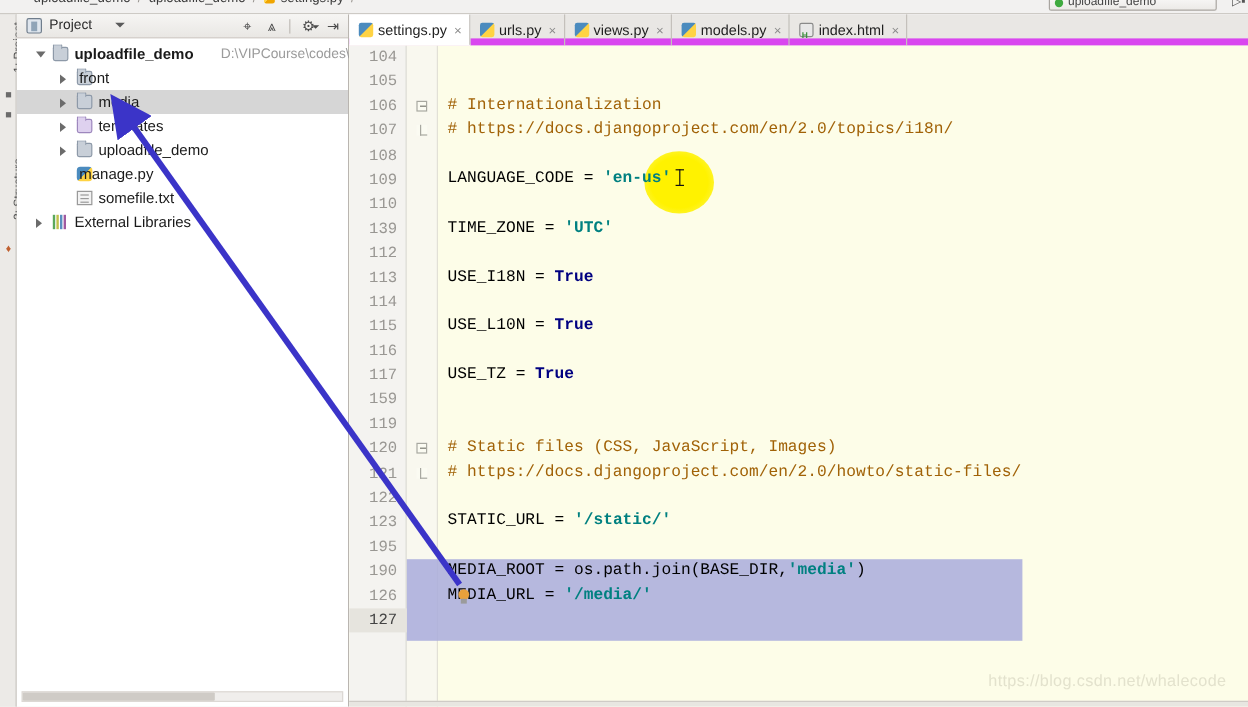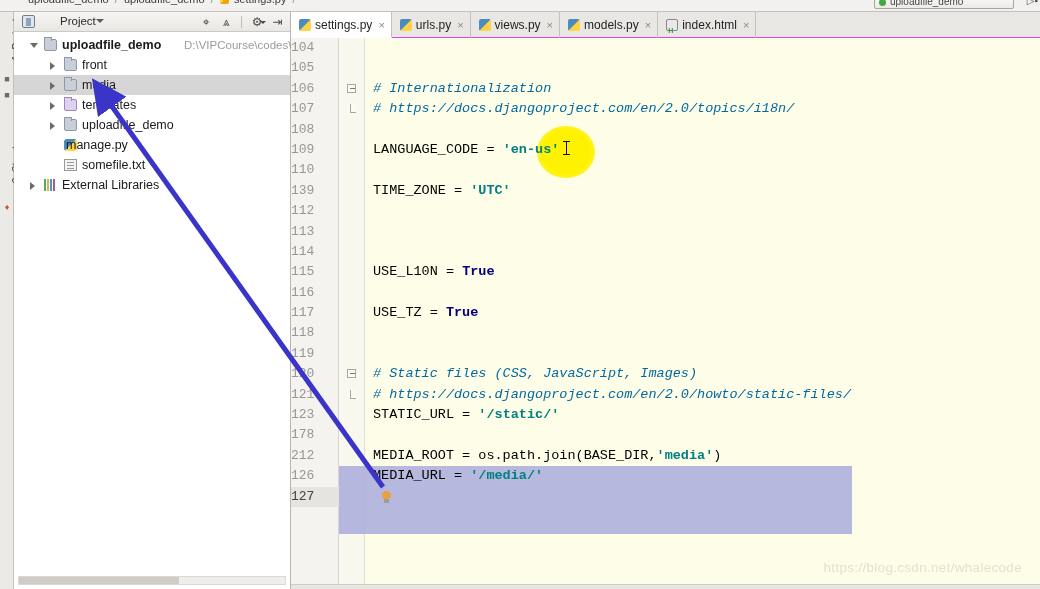--- a/index.html
+++ b/index.html
@@ -87,21 +87,21 @@
     width: 13px; height: 13px;
     border: 1px solid #6f7d8c; border-radius: 2px;
     background: #dfe6ee;
   }
   .ph-icon:after {
     content: ""; position: absolute; left: 3px; top: 2px;
     width: 5px; height: 8px; background: #8fa4b8;
   }
   .ph-title {
     position: absolute; left: 27px; top: 3px;
-    font-size: 11.5px; color: #2b2b2b; margin-left: 19px;
+    font-size: 11.5px; color: #2b2b2b;
   }
   .ph-caret {
     position: absolute; left: 82px; top: 7px;
     width: 0; height: 0;
     border-left: 4px solid transparent; border-right: 4px solid transparent;
     border-top: 4px solid #5a5a5a;
   }
   .ph-tools { position: absolute; right: 4px; top: 2px; height: 16px; }
   .ph-tool {
     position: relative; display: inline-block;
@@ -198,21 +198,21 @@
     background: #cfcbc6; border-radius: 1px;
   }
 
   
   .editor-area {
     position: absolute; left: 291px; top: 12px;
     width: 749px; height: 577px; background: #ffffff;
   }
   .tabbar {
     position: relative; height: 26px;
-    background: #e9e7e4; border-bottom: 1px solid #d946ef;
+    background: #e9e7e4; border-bottom: 6px solid #d946ef;
     white-space: nowrap;
   }
   .tab {
     position: relative; display: inline-block;
     height: 26px; line-height: 26px; vertical-align: top;
     padding: 0 6px 0 8px;
     border-right: 1px solid #c4c0bb;
     font-size: 12px; color: #1f1f1f;
   }
   .tab.active { background: #ffffff; border-bottom: 1px solid #fff; }
@@ -247,37 +247,38 @@
     position: absolute; left: 48px; top: 0; width: 26px; height: 551px;
     background: #f9f8ef; border-right: 1px solid #e2e0d6;
   }
   .lines { position: absolute; left: 0; top: 0; width: 749px; }
   .line {
     position: relative; height: 20.4px; line-height: 20.4px;
     white-space: nowrap;
   }
   .line .ln {
     position: absolute; left: 0; width: 40px;
+    text-align: right;
     font-family: "Liberation Mono", monospace;
     font-size: 13px; color: #999793;
   }
   .line.caret .ln { color: #444; }
   .line.caret .lnbg {
     position: absolute; left: 0; top: 0; width: 48px; height: 20.4px;
     background: #e6e4de;
   }
   .line .code {
     position: absolute; left: 82px;
     font-family: "Liberation Mono", monospace;
     font-size: 13.5px; color: #000;
     white-space: pre;
   }
   .tok-kw { color: #000080; font-weight: bold; }
   .tok-str { color: #008080; font-weight: bold; }
-  .tok-cmt { color: #0369a1; font-style: italic; }
+  .tok-cmt { color: #a16207; }
 
   .fold {
     position: absolute; left: 56px; width: 9px; height: 9px;
     border: 1px solid #a8a8a0; background: #fbfbf2;
   }
   .fold:after {
     content: ""; position: absolute; left: 2px; top: 3px;
     width: 5px; height: 1px; background: #7a7a72;
   }
   .fold.end { border: 0; }
@@ -391,21 +392,21 @@
     <div class="tree" id="tree">
         <div class="tree-row">
           <span class="tw open" style="left: 16px;"></span>
           <span class="ticon folder" style="left: 30px;"></span>
           <span class="tlabel bold" style="left: 48px;">uploadfile_demo</span>
           <span class="tpath" style="left: 170px;">D:\VIPCourse\codes\pyt</span>
         </div>
         <div class="tree-row">
           <span class="tw" style="left: 36px;"></span>
           <span class="ticon folder" style="left: 50px;"></span>
-          <span class="tlabel" style="left: 68px;">front</span>
+          <span class="tlabel" style="left: 52px;">front</span>
         </div>
         <div class="tree-row selected">
           <span class="tw" style="left: 36px;"></span>
           <span class="ticon folder" style="left: 50px;"></span>
           <span class="tlabel" style="left: 68px;">media</span>
         </div>
         <div class="tree-row">
           <span class="tw" style="left: 36px;"></span>
           <span class="ticon folder violet" style="left: 50px;"></span>
           <span class="tlabel" style="left: 68px;">templates</span>
@@ -478,65 +479,70 @@
           <div class="line">
             <span class="ln">139</span>
             <span class="code"><span>TIME_ZONE = </span><span class="tok-str">'UTC'</span></span>
           </div>
           <div class="line">
             <span class="ln">112</span>
             <span class="code"></span>
           </div>
           <div class="line">
             <span class="ln">113</span>
+            <span class="code"><span>USE_I18N = </span><span class="tok-kw">True</span></span>
           </div>
           <div class="line">
             <span class="ln">114</span>
             <span class="code"></span>
           </div>
           <div class="line">
             <span class="ln">115</span>
             <span class="code"><span>USE_L10N = </span><span class="tok-kw">True</span></span>
           </div>
           <div class="line">
             <span class="ln">116</span>
             <span class="code"></span>
           </div>
           <div class="line">
             <span class="ln">117</span>
             <span class="code"><span>USE_TZ = </span><span class="tok-kw">True</span></span>
           </div>
           <div class="line">
-            <span class="ln">118</span>
+            <span class="ln">159</span>
             <span class="code"></span>
           </div>
           <div class="line">
             <span class="ln">119</span>
             <span class="code"></span>
           </div>
           <div class="line">
             <span class="ln">120</span>
             <span class="code"><span class="tok-cmt"># Static files (CSS, JavaScript, Images)</span></span>
             <span class="fold" style="top: 5px;"></span>
           </div>
           <div class="line">
             <span class="ln">121</span>
             <span class="code"><span class="tok-cmt"># https://docs.djangoproject.com/en/2.0/howto/static-files/</span></span>
             <span class="fold end" style="top: 5px;"></span>
           </div>
           <div class="line">
+            <span class="ln">122</span>
+            <span class="code"></span>
+          </div>
+          <div class="line">
             <span class="ln">123</span>
             <span class="code"><span>STATIC_URL = </span><span class="tok-str">'/static/'</span></span>
           </div>
           <div class="line">
-            <span class="ln">178</span>
+            <span class="ln">195</span>
             <span class="code"></span>
           </div>
           <div class="line" style="position: relative; z-index: 3;">
-            <span class="ln">212</span>
+            <span class="ln">190</span>
             <span class="code"><span>MEDIA_ROOT = os.path.join(BASE_DIR,</span><span class="tok-str">'media'</span><span>)</span></span>
           </div>
           <div class="line" style="position: relative; z-index: 3;">
             <span class="ln">126</span>
             <span class="code"><span>MEDIA_URL = </span><span class="tok-str">'/media/'</span></span>
           </div>
           <div class="line caret" style="position: relative; z-index: 3;">
             <span class="lnbg"></span>
             <span class="ln">127</span>
           </div>

